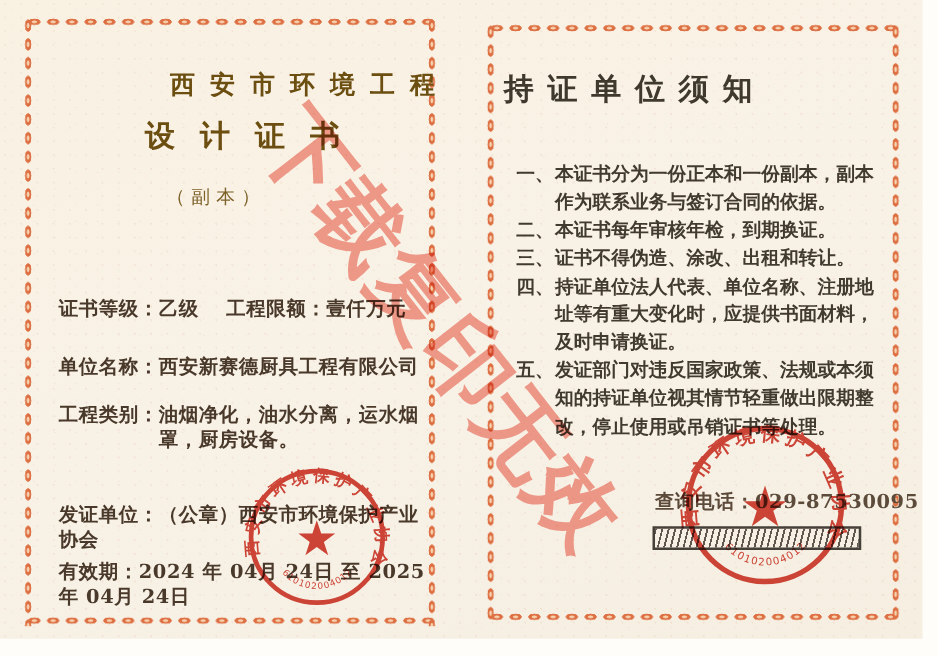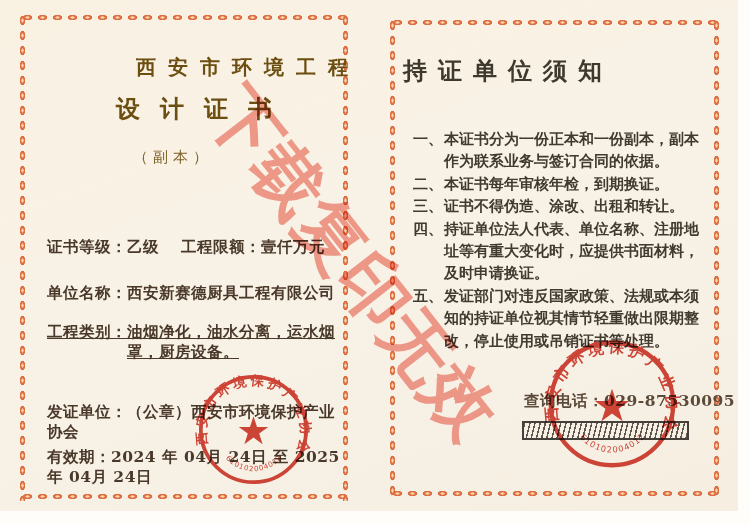--- a/index.html
+++ b/index.html
@@ -29,21 +29,21 @@
   .lp-title1{position:absolute;left:20px;width:328px;top:54px;text-align:right;
      font-size:20px;font-weight:700;letter-spacing:12px;padding-left:12px;color:#6b4e10;}
   .lp-title2{position:absolute;left:20px;width:328px;top:93px;text-align:center;
      font-size:24px;font-weight:700;letter-spacing:20px;padding-left:20px;color:#6b4e10;}
   .lp-subtitle{position:absolute;left:4px;width:328px;top:148px;text-align:center;
      font-size:15px;letter-spacing:5px;padding-left:5px;color:#7d6128;font-weight:400;}
   .lrow{position:absolute;left:47px;width:300px;font-size:15.5px;font-weight:700;
      color:#49392a;letter-spacing:.5px;line-height:20px;}
   .lrow .gap2{margin-left:22px;margin-top:45px;}
   .r1{top:192px}.r2{top:237px}.r3{top:283px}
-  .r4{top:322px;display:flex;text-decoration:underline;}
+  .r4{top:322px;display:flex;}
   .r4 .lbl{flex:none;}
   .r4 .val{width:240px;}
   .r5{top:402px}.r6{top:447px}
 
   
   .rp-title{position:absolute;left:392px;width:326px;top:55px;text-align:left;
      font-size:24px;font-weight:700;letter-spacing:11px;padding-left:11px;color:#3e382d;}
   .notices{position:absolute;left:413px;top:128px;width:292px;}
   .notice{display:flex;font-size:15px;line-height:22.4px;color:#413a2e;font-weight:600;}
   .notice-num{flex:none;width:31px;}

